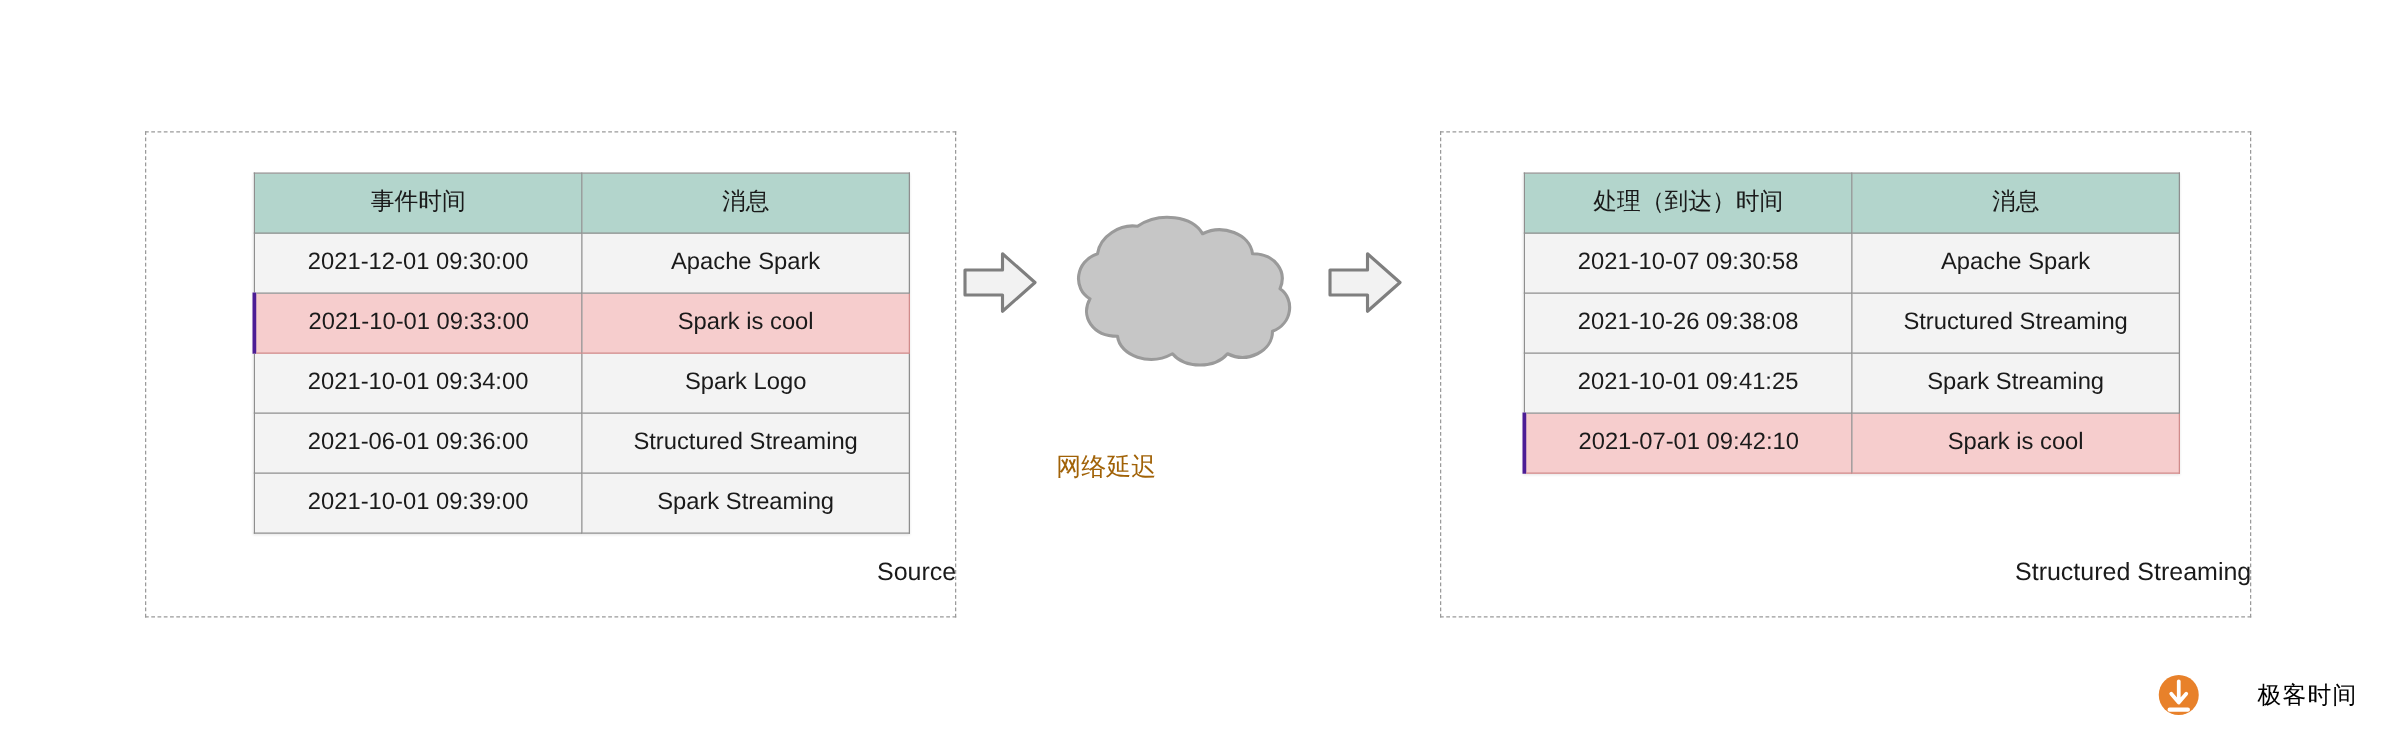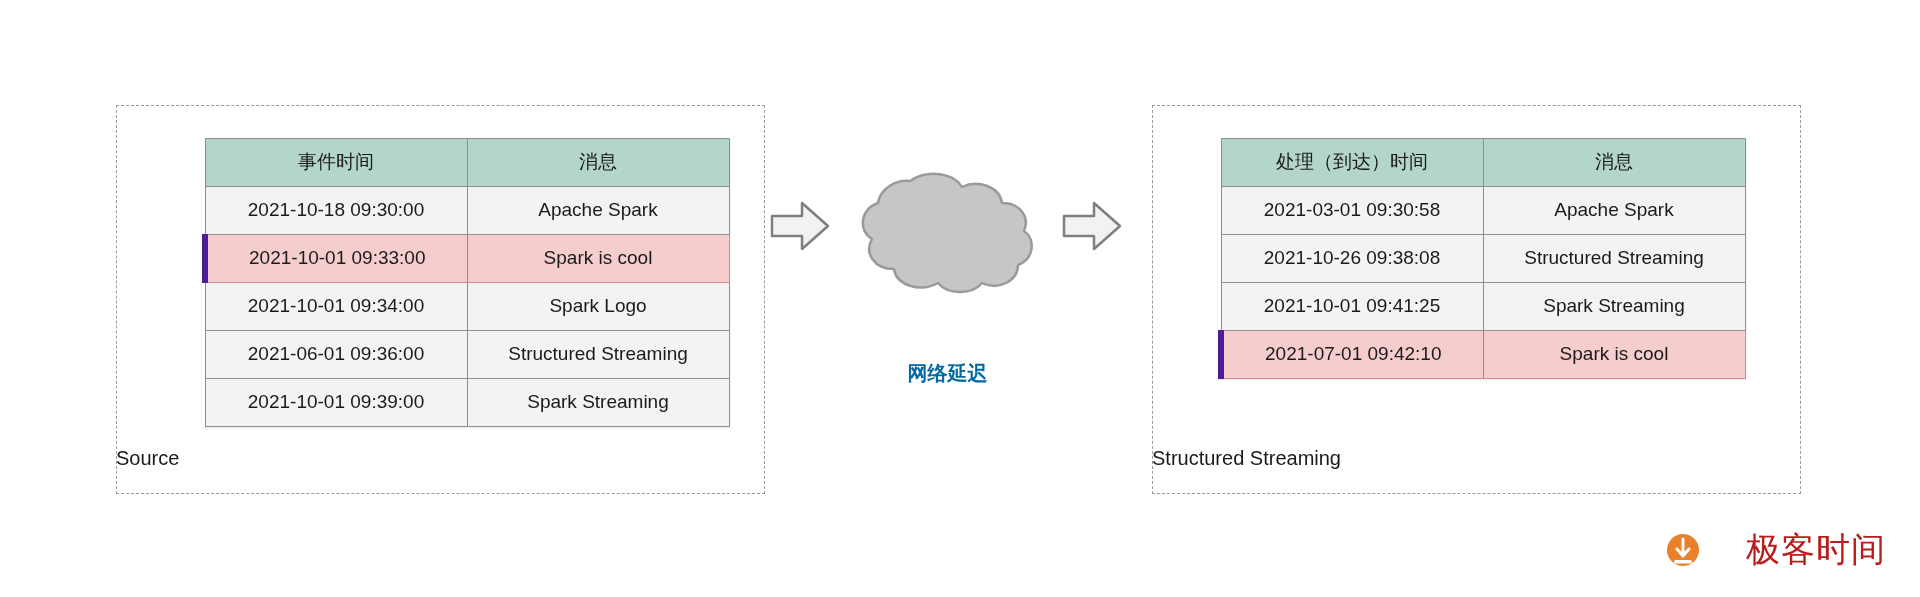--- a/index.html
+++ b/index.html
@@ -65,32 +65,32 @@
   }
   table.evt td {
     background: #f3f3f3;
     color: #1a1a1a;
   }
   table.evt tr.highlight td {
     background: #f6cdcd;
     border-top: 1px solid #d08b8b;
     border-bottom: 1px solid #d08b8b;
   }
-  table.evt tr.highlight td:first-child { border-left: 6px solid #4c1d95; margin-left: 24px; }
+  table.evt tr.highlight td:first-child { border-left: 3px solid #4c1d95; margin-left: 24px; }
   table.evt tr.highlight td:last-child  { border-right: 1px solid #d08b8b; margin-top: 31px; }
 
   .col-time { width: 262px; }
   .col-msg  { width: 262px; }
 
   
   .caption {
     position: absolute;
     font-size: 20px;
     color: #1a1a1a;
-    text-align: left;
+    text-align: right;
     width: 649px;
     white-space: nowrap;
   }
   .caption-left  { left: 116px;  top: 447px; }
   .caption-right { left: 1152px; top: 447px; }
 
   
   .arrow {
     position: absolute;
     width: 60px;
@@ -105,45 +105,43 @@
     left: 845px;
     top: 170px;
     width: 205px;
     height: 125px;
   }
   .cloud-label {
     position: absolute;
     left: 845px;
     top: 360px;
     width: 205px;
-    text-align: center;
     font-size: 20px;
-    color: #0369a1;
-    white-space: nowrap;
-    font-weight: bold;
+    color: #a16207;
+    white-space: nowrap;
   }
 
   
   .brand {
     position: absolute;
     right: 34px;
     bottom: 24px;
     display: flex;
     align-items: center;
     gap: 10px;
   }
   .brand-mark {
     width: 34px;
     height: 34px;
     flex: 0 0 auto;
   }
   .brand-text {
-    font-size: 34px;
+    font-size: 19px;
     letter-spacing: 1px;
-    color: #b91c1c;
+    color: #000000;
     font-family: "DejaVu Sans", "Liberation Sans", sans-serif;
     white-space: nowrap;
     margin-left: 36px;
   }
 </style>
 </head>
 <body>
 
 <div class="canvas">
 
@@ -156,21 +154,21 @@
           <col class="col-msg">
         </colgroup>
       <thead>
         <tr>
           <th>事件时间</th>
           <th>消息</th>
         </tr>
       </thead>
       <tbody>
         <tr>
-          <td>2021-10-18 09:30:00</td>
+          <td>2021-12-01 09:30:00</td>
           <td>Apache Spark</td>
         </tr>
         <tr class="highlight">
           <td>2021-10-01 09:33:00</td>
           <td>Spark is cool</td>
         </tr>
         <tr>
           <td>2021-10-01 09:34:00</td>
           <td>Spark Logo</td>
         </tr>
@@ -229,21 +227,21 @@
           <col class="col-msg">
         </colgroup>
       <thead>
         <tr>
           <th>处理（到达）时间</th>
           <th>消息</th>
         </tr>
       </thead>
       <tbody>
         <tr>
-          <td>2021-03-01 09:30:58</td>
+          <td>2021-10-07 09:30:58</td>
           <td>Apache Spark</td>
         </tr>
         <tr>
           <td>2021-10-26 09:38:08</td>
           <td>Structured Streaming</td>
         </tr>
         <tr>
           <td>2021-10-01 09:41:25</td>
           <td>Spark Streaming</td>
         </tr>

